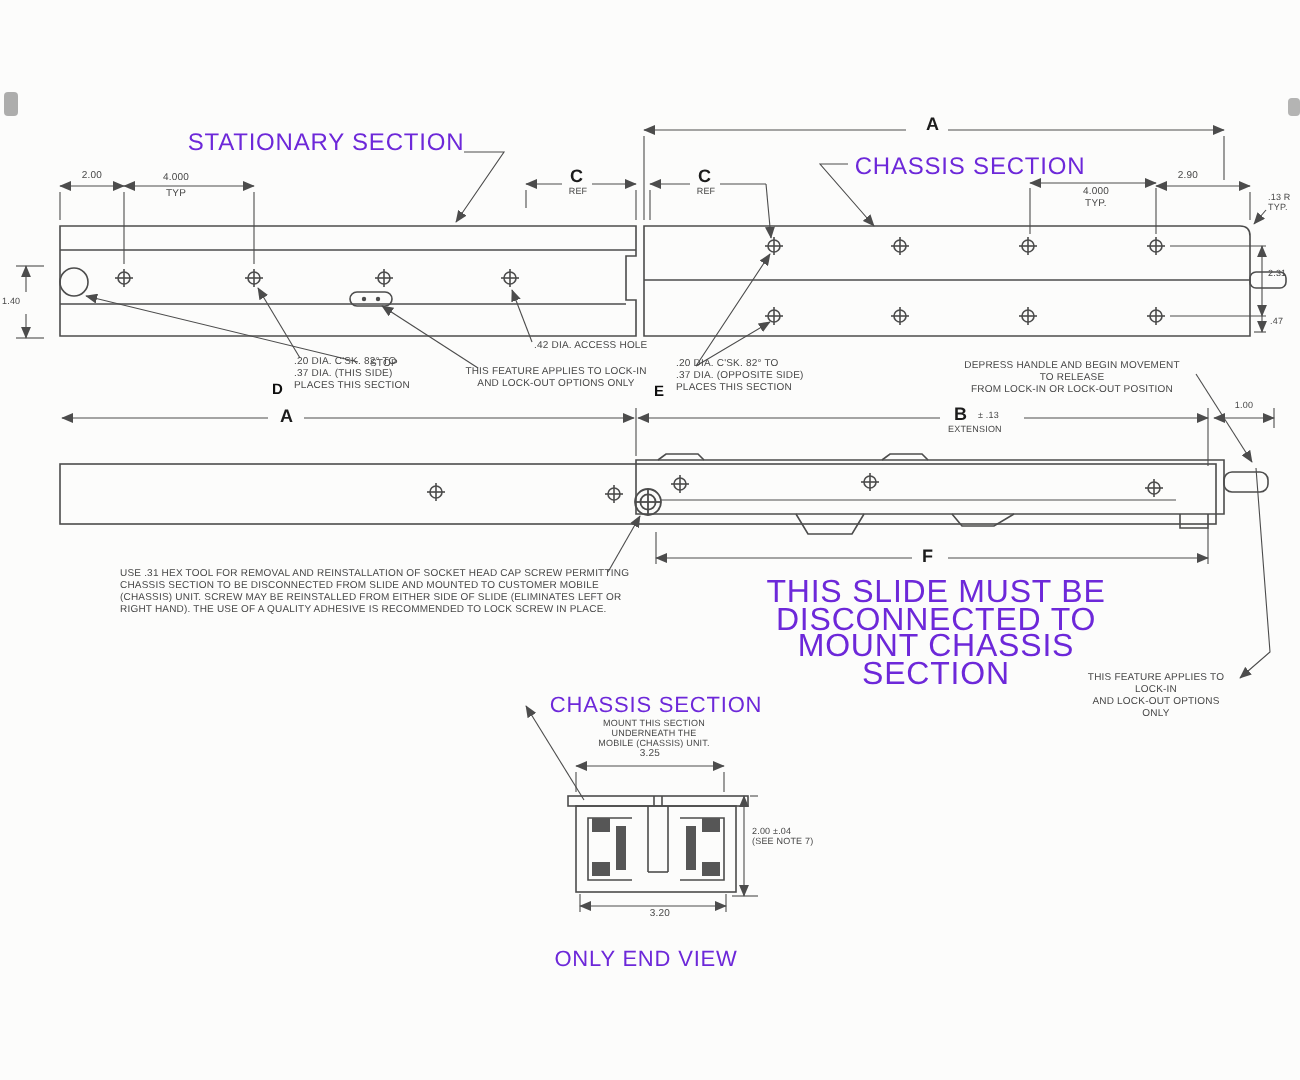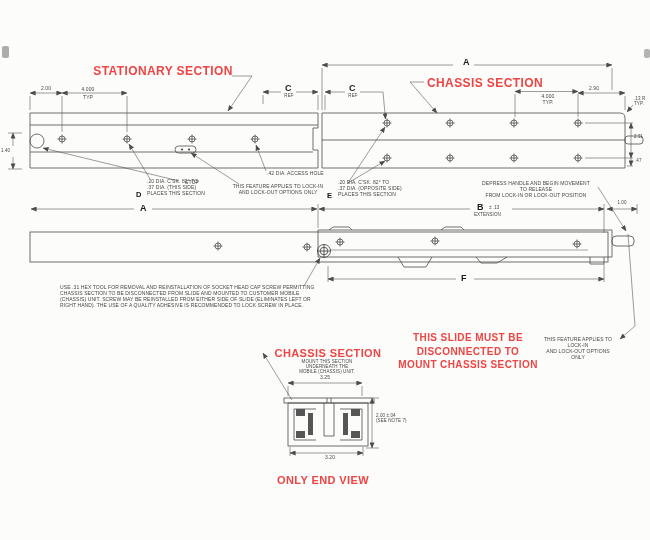--- a/index.html
+++ b/index.html
@@ -2,21 +2,21 @@
 <html><head>
 <meta charset="utf-8">
 <style>
   html,body{margin:0;padding:0;background:#e8e8e8;}
   .stage{position:relative;width:650px;height:540px;background:#fcfcfb;overflow:hidden;
          font-family:"Liberation Sans",sans-serif;color:#3f3f3f;}
   .stage svg{position:absolute;left:0;top:0;}
   .lbl{position:absolute;font-size:5px;line-height:5.9px;letter-spacing:.1px;color:#474747;white-space:pre-line;}
   .c{transform:translateX(-50%);text-align:center;}
   .tiny{font-size:4.5px;line-height:5.4px;}
-  .big{position:absolute;font-weight:bold;color:#ef4444;letter-spacing:.4px;white-space:pre-line;}
+  .big{position:absolute;font-weight:normal;color:#6d28d9;letter-spacing:.4px;white-space:pre-line;}
   .dl{position:absolute;font-weight:bold;font-size:9px;color:#1c1c1c;}
   .mk{position:absolute;font-weight:bold;font-size:7.5px;color:#0e0e0e;}
 </style>
 </head>
 <body>
 
 <div class="stage">
 
 <svg width="650" height="540" viewBox="0 0 650 540">
   <defs>
@@ -243,21 +243,21 @@
   <div class="dl" style="left:477px;top:202px;">B</div>
   <div class="lbl tiny" style="left:489px;top:205px;">± .13</div>
   <div class="lbl tiny" style="left:474px;top:212px;">EXTENSION</div>
   <div class="lbl tiny c" style="left:622px;top:200px;">1.00</div>
   <div class="dl" style="left:461px;top:273px;">F</div>
 
   <div class="lbl" style="left:60px;top:285px;">USE .31 HEX TOOL FOR REMOVAL AND REINSTALLATION OF SOCKET HEAD CAP SCREW PERMITTING
 CHASSIS SECTION TO BE DISCONNECTED FROM SLIDE AND MOUNTED TO CUSTOMER MOBILE
 (CHASSIS) UNIT. SCREW MAY BE REINSTALLED FROM EITHER SIDE OF SLIDE (ELIMINATES LEFT OR
 RIGHT HAND). THE USE OF A QUALITY ADHESIVE IS RECOMMENDED TO LOCK SCREW IN PLACE.</div>
-  <div class="big c" style="left:468px;top:290px;font-size:10px;line-height:13.5px;left:468px;margin-top:41px;">THIS SLIDE MUST BE DISCONNECTED TO
+  <div class="big c" style="left:468px;top:290px;font-size:16px;line-height:13.5px;left:468px;">THIS SLIDE MUST BE DISCONNECTED TO
 MOUNT CHASSIS SECTION</div>
   <div class="lbl c" style="left:578px;top:337px;">THIS FEATURE APPLIES TO LOCK-IN
 AND LOCK-OUT OPTIONS ONLY</div>
 
   <div class="big c" style="left:328px;top:347px;font-size:11px;">CHASSIS SECTION</div>
   <div class="lbl tiny c" style="left:327px;top:359px;line-height:5.2px;">MOUNT THIS SECTION
 UNDERNEATH THE
 MOBILE (CHASSIS) UNIT.</div>
   <div class="lbl c" style="left:325px;top:375px;">3.25</div>
   <div class="lbl tiny" style="left:376px;top:413px;">2.00 ±.04

